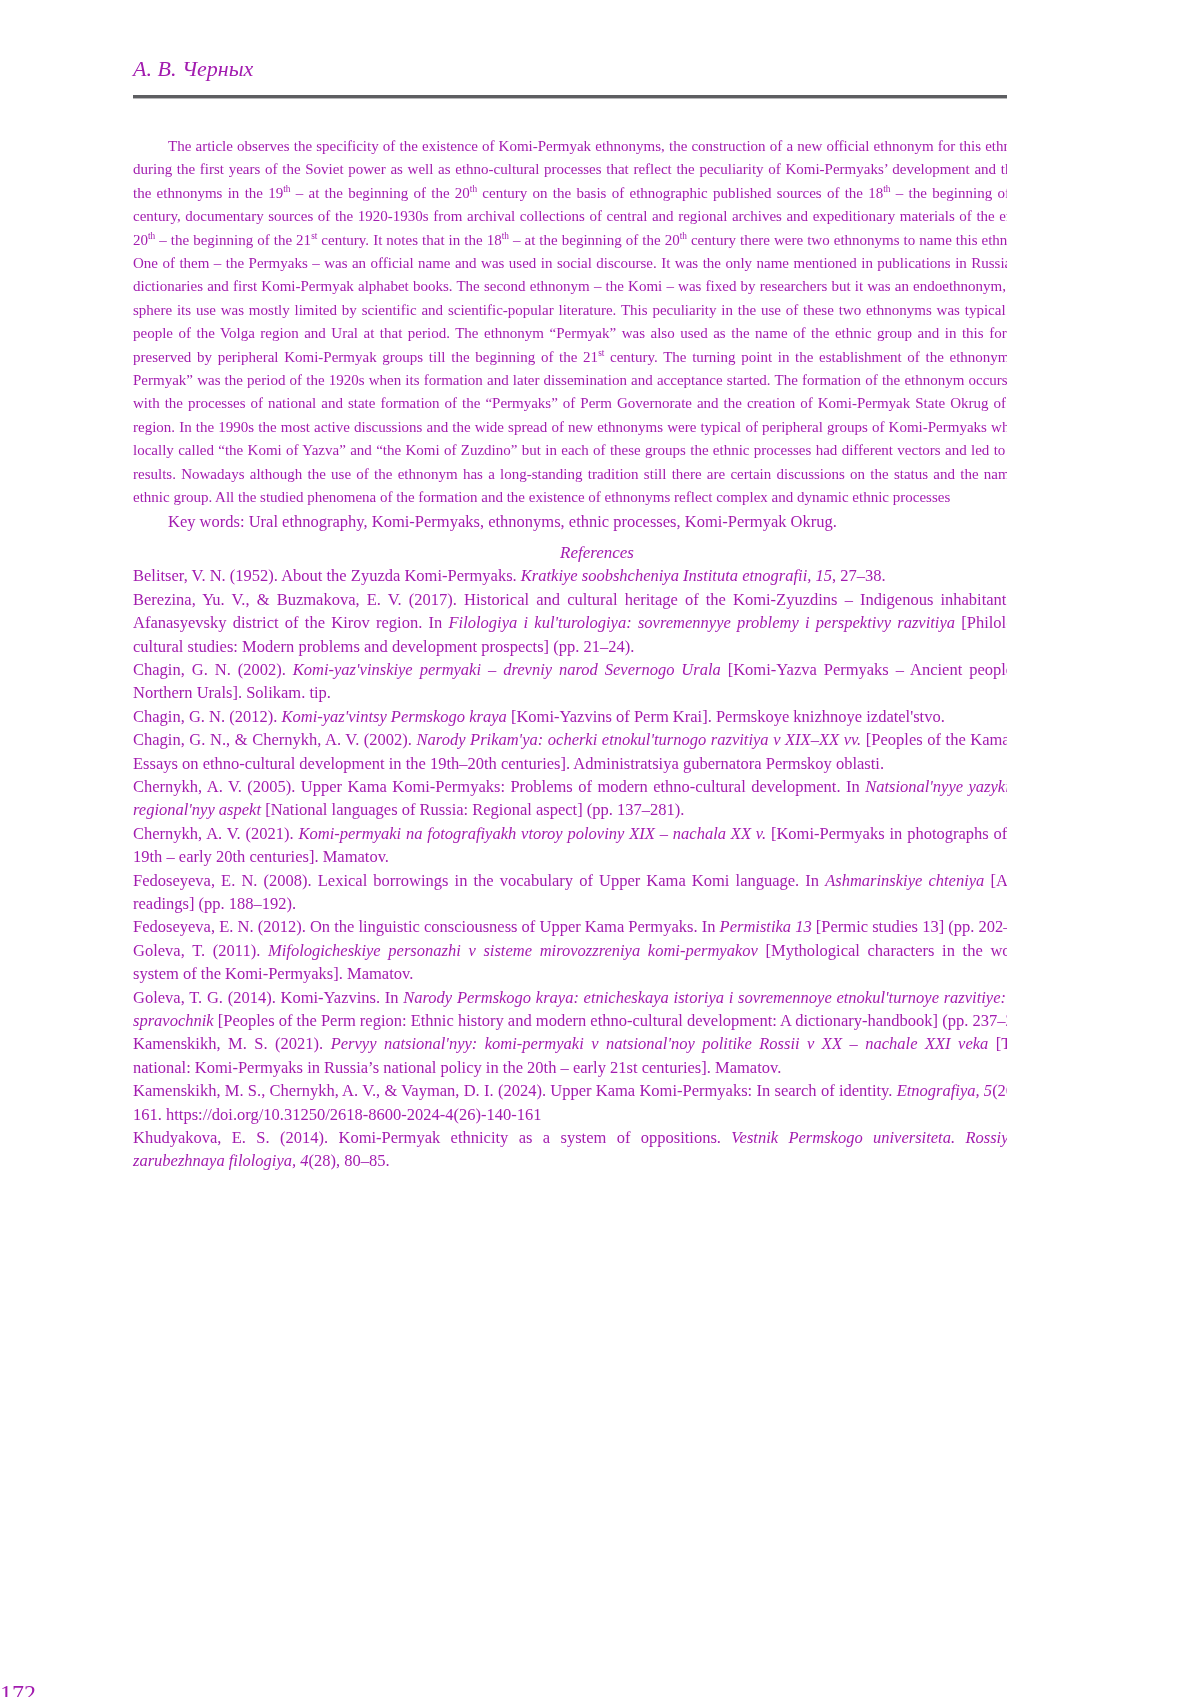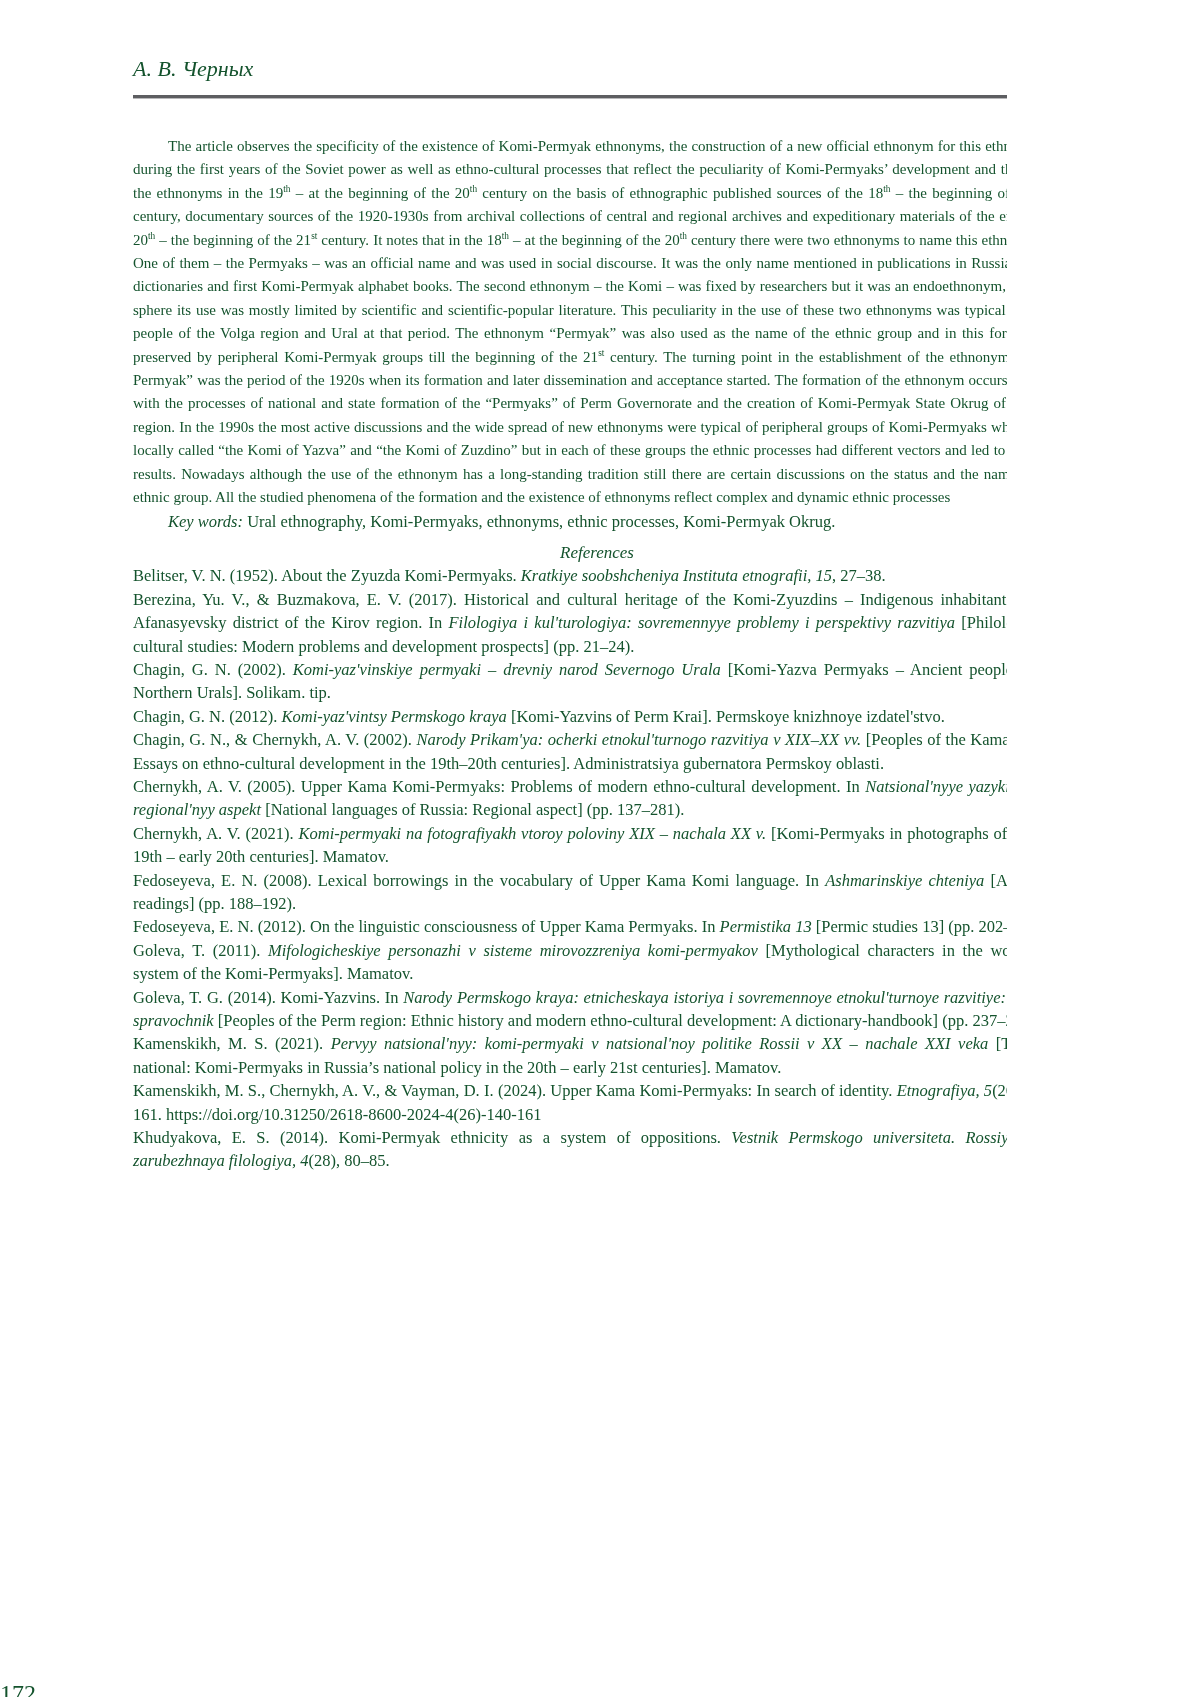--- a/index.html
+++ b/index.html
@@ -1,21 +1,21 @@
 <!DOCTYPE html>
 <html><head>
 <meta charset="utf-8">
 <style>
   html,body { margin:0; padding:0; background:#ffffff; }
   .page {
     position:relative;
     width:1007px; height:1697px;
     background:#ffffff;
     font-family:"Liberation Serif","DejaVu Serif",serif;
-    color:#14532d;
+    color:#a21caf;
     overflow:hidden;
   }
   .content { position:absolute; left:133px; top:0; width:928px; }
   .running-head {
     margin-top:56px;
     font-style:italic;
     font-size:22px;
     line-height:26px;
   }
   .header-rule {
@@ -32,21 +32,21 @@
     text-indent:35px;
   }
   .abstract sup, .ref sup { font-size:0.62em; line-height:0; }
   .keywords {
     margin:0;
     font-size:16.5px;
     line-height:23.4px;
     text-align:justify;
     text-indent:35px;
   }
-  .kw-label { font-style:italic; }
+  .kw-label { }
   .refs-heading {
     margin:8px 0 0 0;
     text-align:center;
     font-size:17px;
     font-weight:normal;
     font-style:italic;
     line-height:23.4px;
   }
   .refs { margin:0; }
   .ref {

